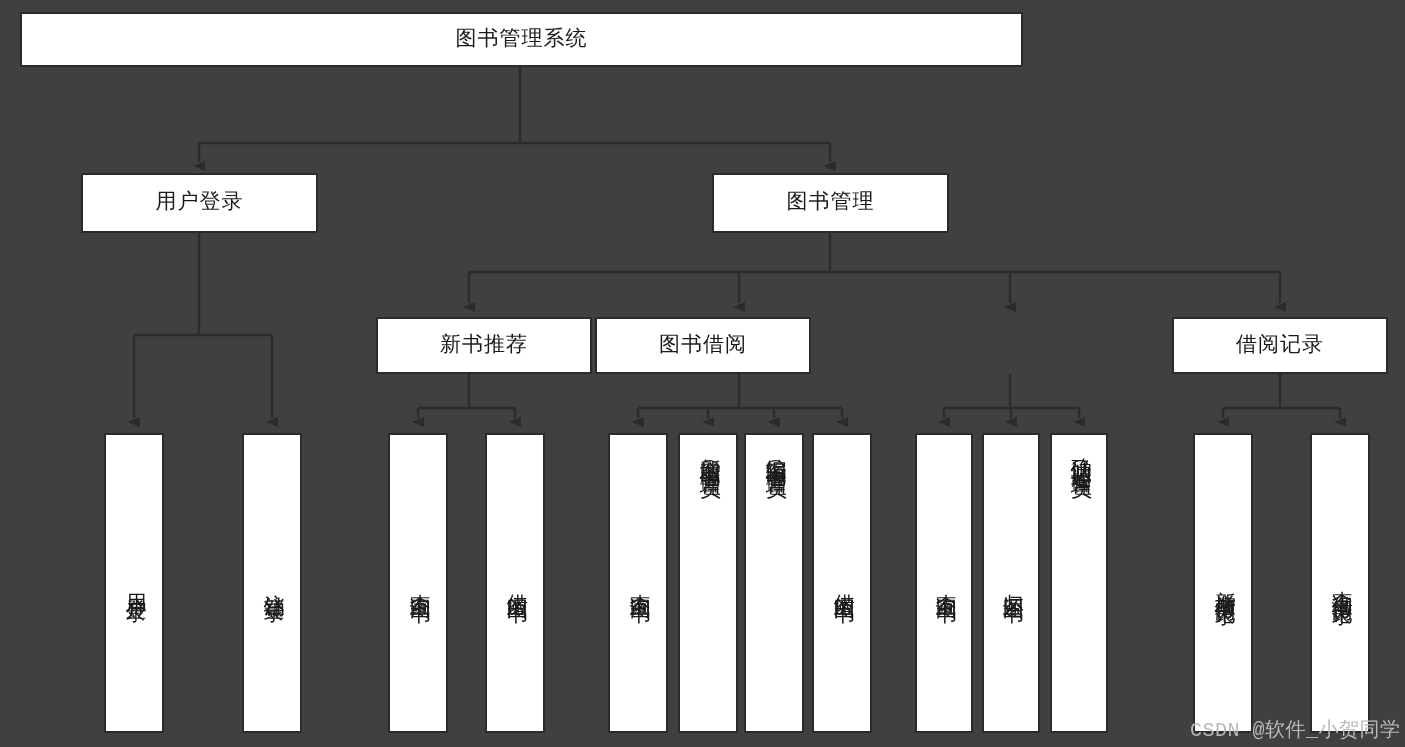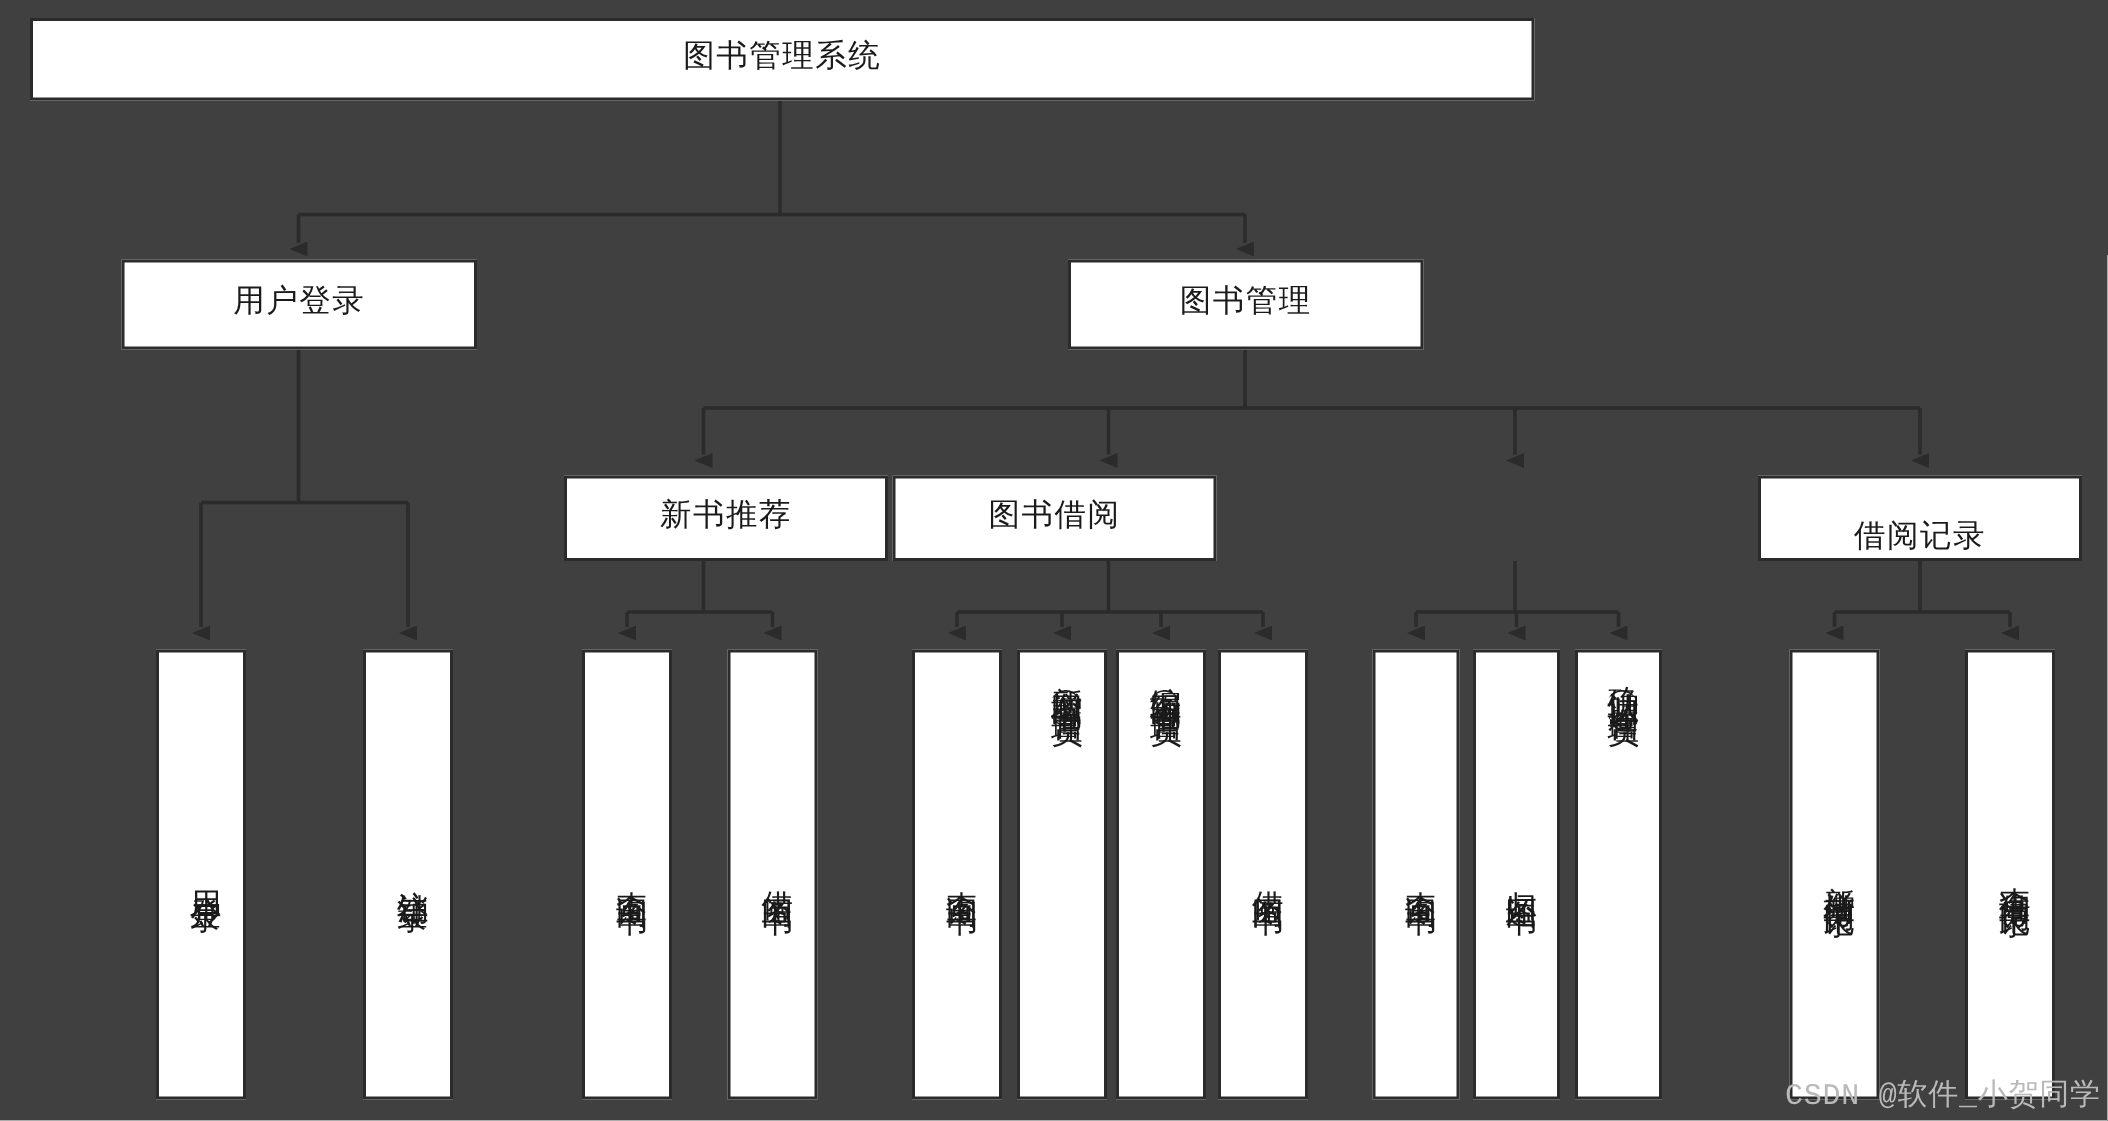--- a/index.html
+++ b/index.html
@@ -127,21 +127,21 @@
   <div class="node horiz" style="left:712px; top:173px; width:237px; height:60px;">
     <span>图书管理</span>
   </div>
 
   <div class="node horiz" style="left:376px; top:317px; width:216px; height:57px;justify-content:center;">
     <span>新书推荐</span>
   </div>
   <div class="node horiz" style="left:595px; top:317px; width:216px; height:57px;">
     <span>图书借阅</span>
   </div>
-  <div class="node horiz" style="left:1172px; top:317px; width:216px; height:57px;align-items:flex-end;">
+  <div class="node horiz" style="left:1172px; top:317px; width:216px; height:57px;">
     <span>借阅记录</span>
   </div>
 
   <div class="node vert" style="left:104px; top:433px; width:60px; height:300px;">
     <span>用户登录</span>
   </div>
   <div class="node vert" style="left:242px; top:433px; width:60px; height:300px;">
     <span>注销登录</span>
   </div>
 

